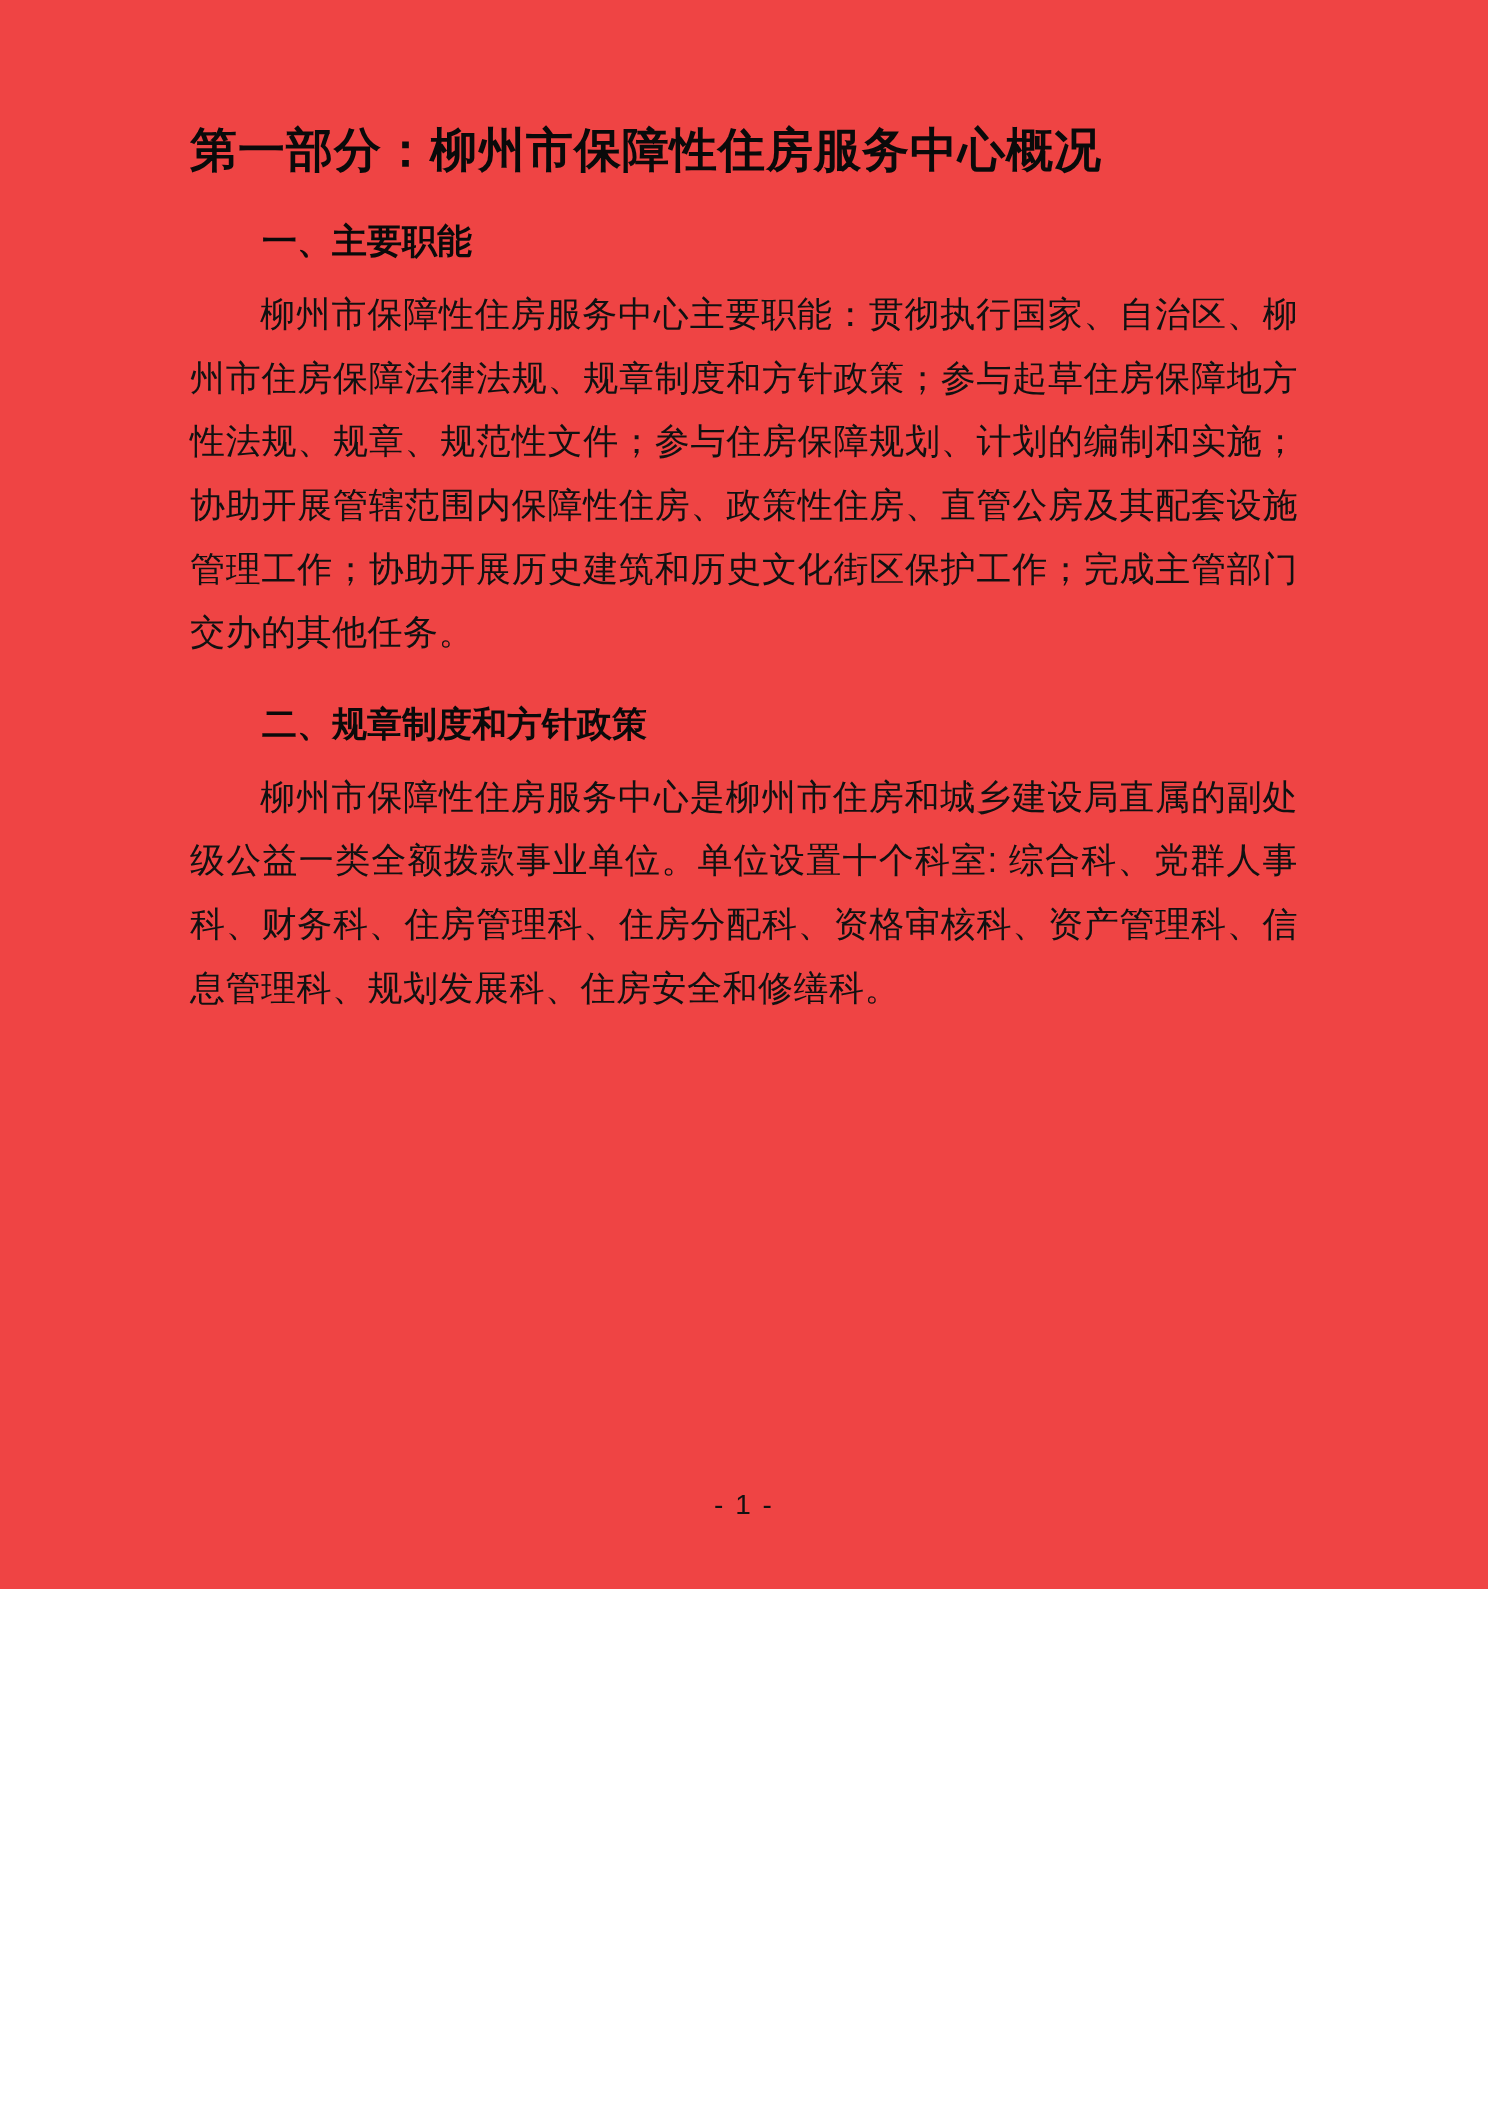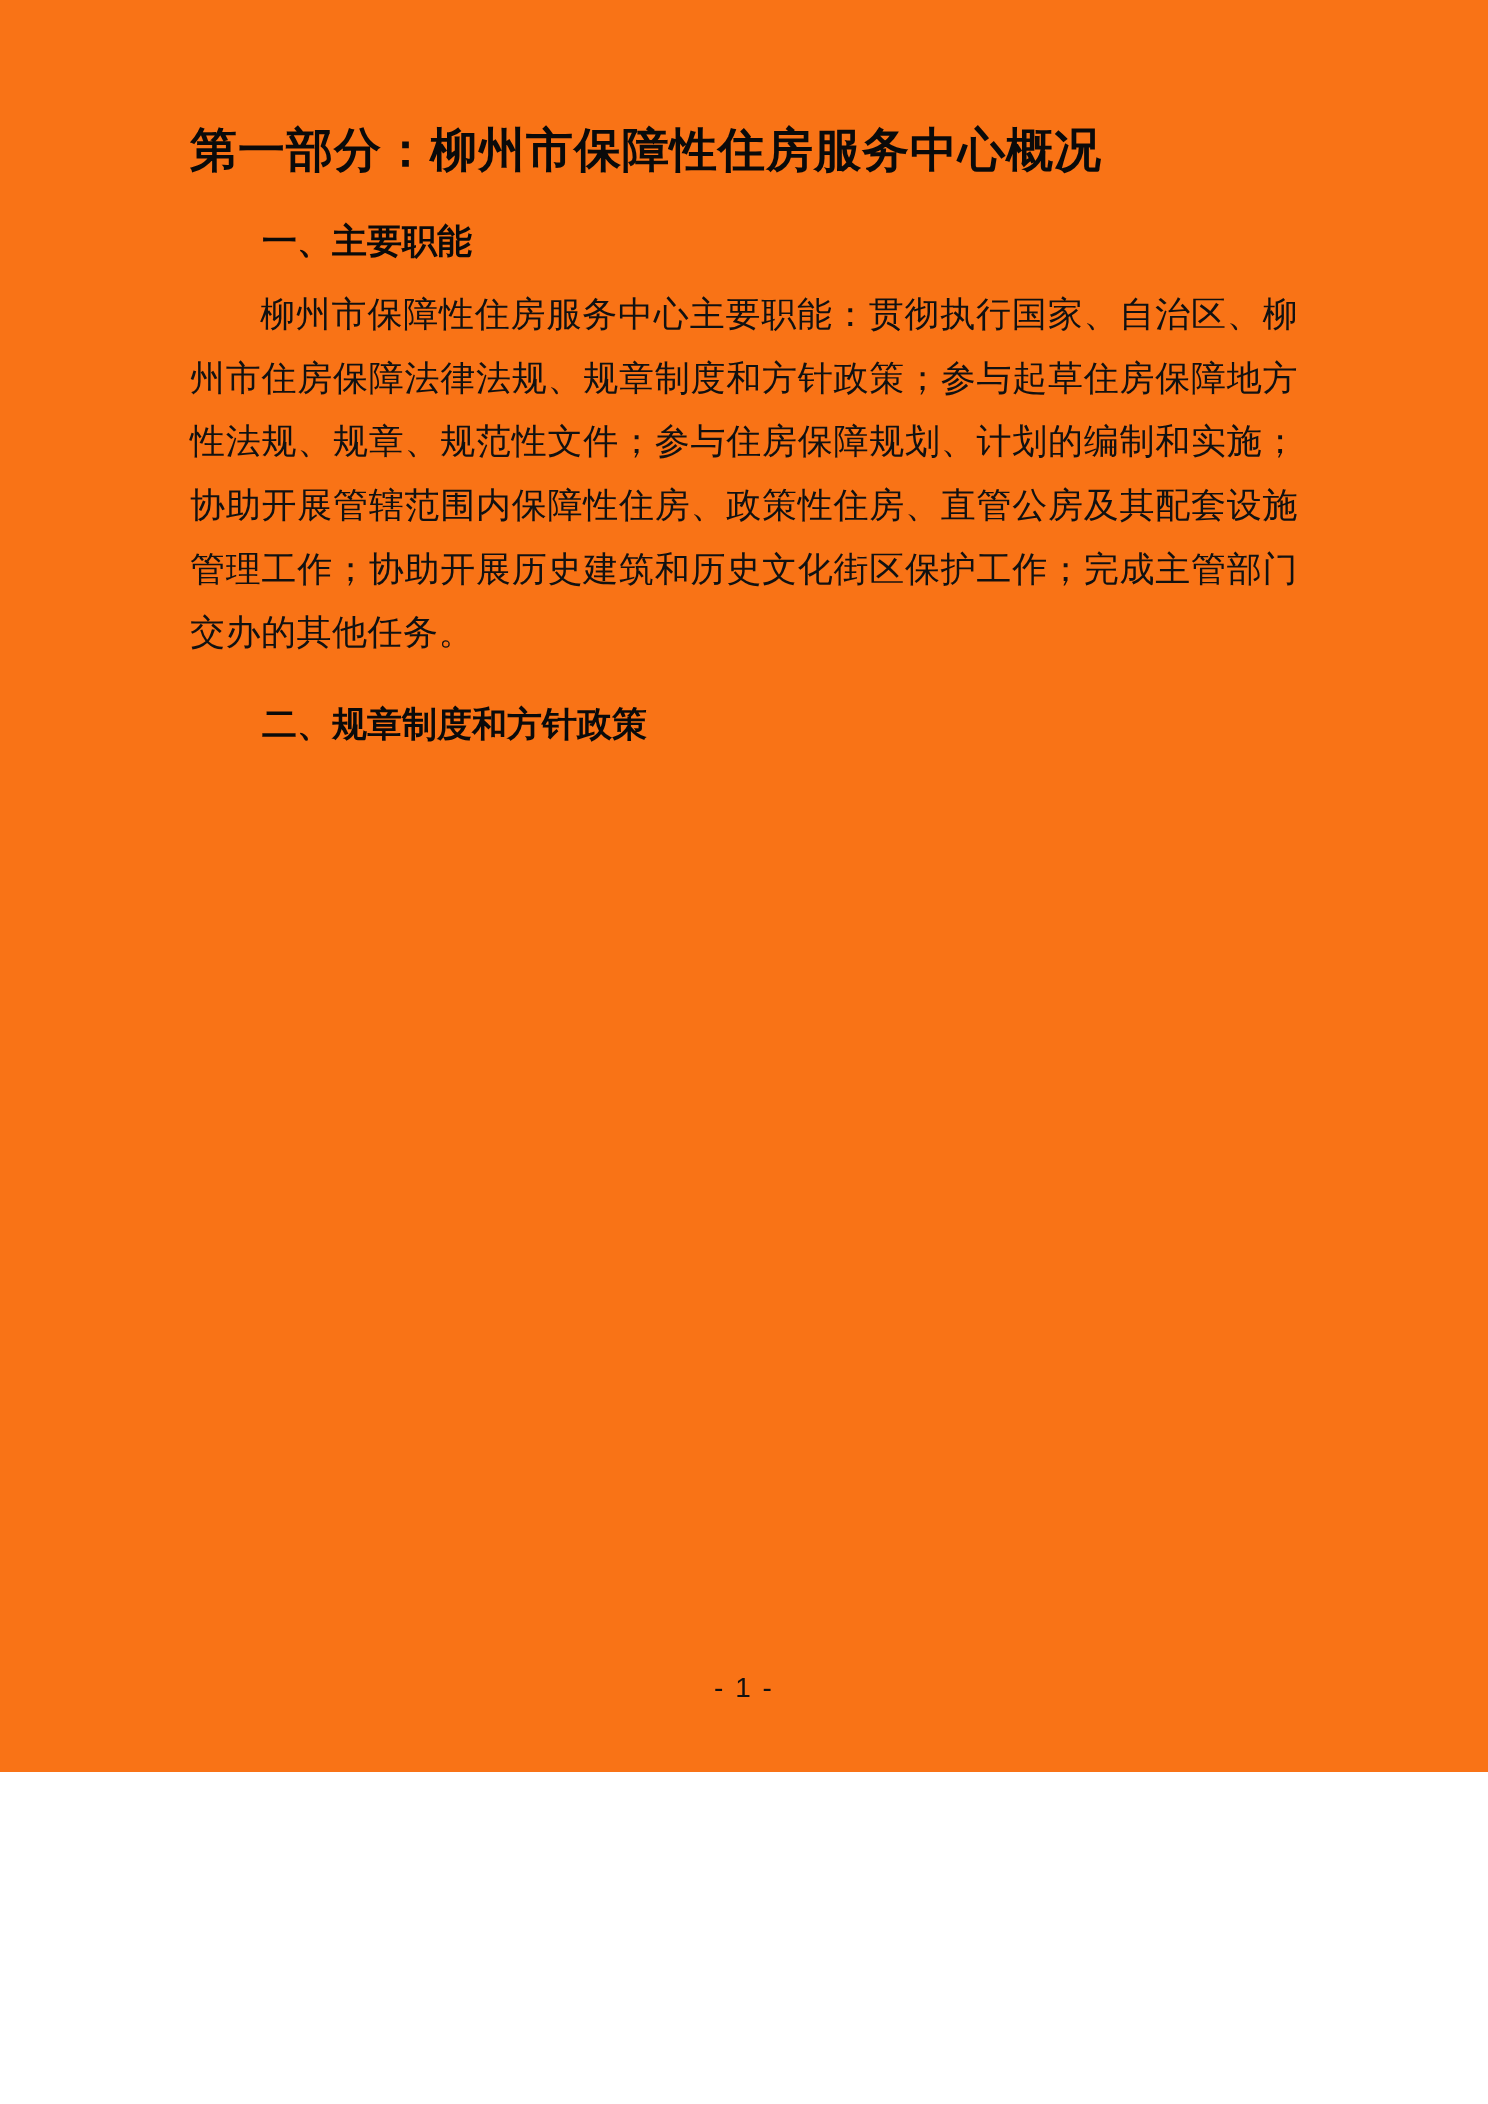--- a/index.html
+++ b/index.html
@@ -7,23 +7,23 @@
     padding: 0;
     background: #ffffff;
   }
   body {
     font-family: "Liberation Sans", "DejaVu Sans", sans-serif;
     color: #0d0d0d;
   }
   .page {
     position: relative;
     width: 1488px;
-    height: 1772px;
+    height: 1589px;
     margin: 0 auto;
-    background: #f97316;
+    background: #ef4444;
     overflow: hidden;
     box-sizing: border-box;
   }
   .content {
     position: absolute;
     left: 190px;
     top: 118px;
     width: 1120px;
   }
   .doc-title {
@@ -72,17 +72,18 @@
   <div class="content">
 
     <h1 class="doc-title">第一部分：柳州市保障性住房服务中心概况</h1>
 
     <h2 class="section-heading">一、主要职能</h2>
 
     <p class="para">柳州市保障性住房服务中心主要职能：贯彻执行国家、自治区、柳州市住房保障法律法规、规章制度和方针政策；参与起草住房保障地方性法规、规章、规范性文件；参与住房保障规划、计划的编制和实施；协助开展管辖范围内保障性住房、政策性住房、直管公房及其配套设施管理工作；协助开展历史建筑和历史文化街区保护工作；完成主管部门交办的其他任务。</p>
 
     <h2 class="section-heading">二、规章制度和方针政策</h2>
 
+    <p class="para">柳州市保障性住房服务中心是柳州市住房和城乡建设局直属的副处级公益一类全额拨款事业单位。单位设置十个科室: 综合科、党群人事科、财务科、住房管理科、住房分配科、资格审核科、资产管理科、信息管理科、规划发展科、住房安全和修缮科。</p>
 
   </div>
 
   <div class="footer">- 1 -</div>
 </div>
 
 </body></html>

